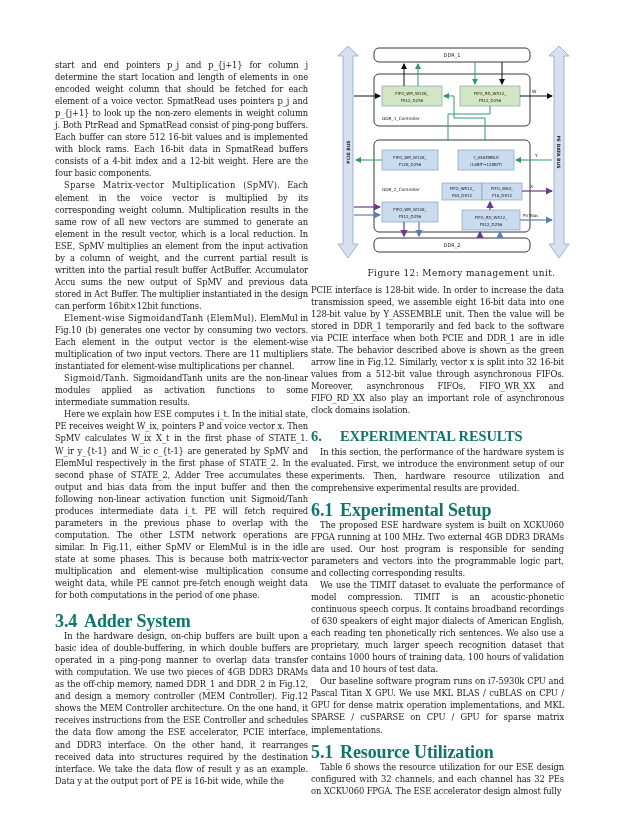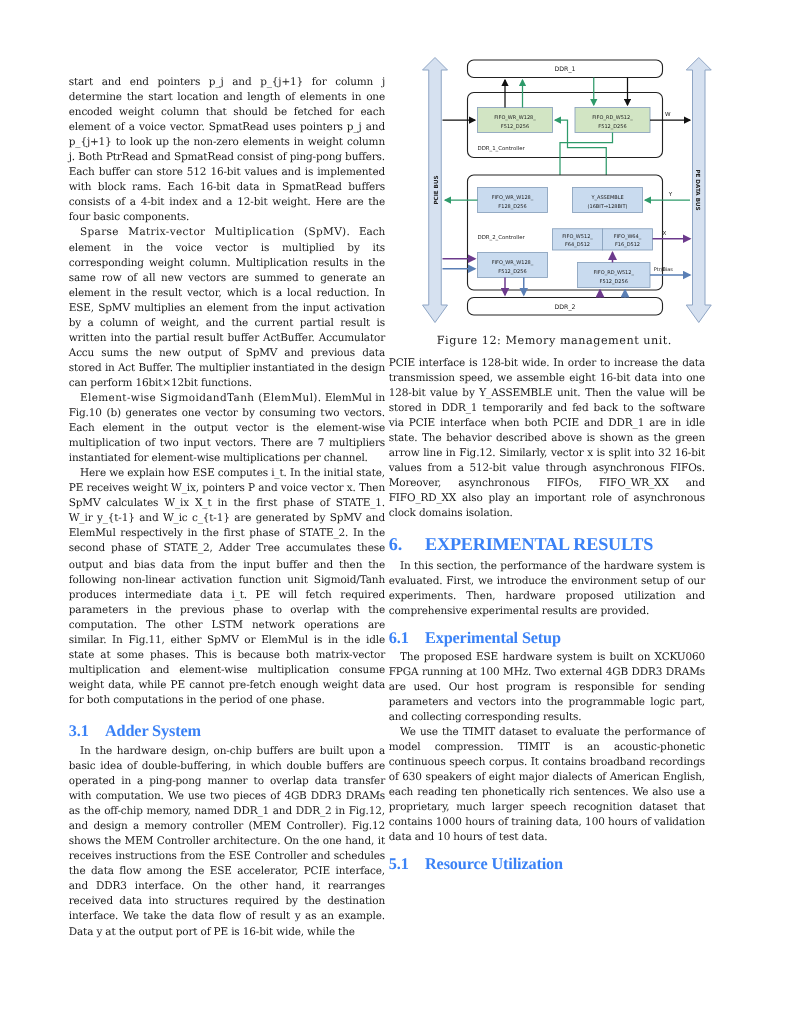--- a/index.html
+++ b/index.html
@@ -5,38 +5,39 @@
   html, body { margin:0; padding:0; background:#ffffff; }
   body { width:640px; height:828px; position:relative; overflow:hidden;
          font-family:"DejaVu Serif","Liberation Serif",serif; color:#1a1a1a; }
   .col { position:absolute; font-size:8.4px; line-height:12.05px; text-align:justify; letter-spacing:-0.12px; }
   .col-left { left:55px; top:59px; width:253px; }
   .col-right { left:311px; top:284px; width:253px; }
   .col p { margin:0; text-indent:0; }
   .col p.ind { text-indent:9px; }
   .col p.noind { text-indent:0; }
   .run { font-variant:normal; letter-spacing:0.3px; }
-  h2 { font-family:"Liberation Serif","DejaVu Serif",serif; font-weight:bold; margin:0; color:#3b82f6; }
+  h2 { font-family:"Liberation Serif","DejaVu Serif",serif; font-weight:bold; margin:0; color:#0f766e; }
   h2.sec { font-size:14.5px; line-height:18px; margin:10px 0 1px 0; }
-  h2.sub { font-size:13px; line-height:16px; margin:8px 0 1px 0; }
+  h2.sub { font-size:18px; line-height:16px; margin:8px 0 1px 0; }
   h2 .num { display:inline-block; width:29px; }
-  .caption { position:absolute; left:317px; top:268px; width:253px; text-align:center;
+  .caption { position:absolute; left:335px; top:268px; width:253px; text-align:center;
              font-size:9px; letter-spacing:0.4px; }
   #fig { position:absolute; left:330px; top:40px; width:280px; height:225px; }
   .dia-label { font-family:"DejaVu Sans","Liberation Sans",sans-serif; }
 </style>
 </head>
 <body>
 
 <div class="col col-left">
   <p class="noind">start and end pointers p_j and p_{j+1} for column j determine the start location and length of elements in one encoded weight column that should be fetched for each element of a voice vector. SpmatRead uses pointers p_j and p_{j+1} to look up the non-zero elements in weight column j. Both PtrRead and SpmatRead consist of ping-pong buffers. Each buffer can store 512 16-bit values and is implemented with block rams. Each 16-bit data in SpmatRead buffers consists of a 4-bit index and a 12-bit weight. Here are the four basic components.</p>
   <p class="ind"><span class="run">Sparse Matrix-vector Multiplication (SpMV).</span><span> Each element in the voice vector is multiplied by its corresponding weight column. Multiplication results in the same row of all new vectors are summed to generate an element in the result vector, which is a local reduction. In ESE, SpMV multiplies an element from the input activation by a column of weight, and the current partial result is written into the partial result buffer ActBuffer. Accumulator Accu sums the new output of SpMV and previous data stored in Act Buffer. The multiplier instantiated in the design can perform 16bit×12bit functions.</span></p>
-  <p class="ind"><span class="run">Element-wise SigmoidandTanh (ElemMul).</span><span> ElemMul in Fig.10 (b) generates one vector by consuming two vectors. Each element in the output vector is the element-wise multiplication of two input vectors. There are 7 multipliers instantiated for element-wise multiplications per channel.</span></p>
+  <p class="ind"><span class="run">Element-wise SigmoidandTanh (ElemMul).</span><span> ElemMul in Fig.10 (b) generates one vector by consuming two vectors. Each element in the output vector is the element-wise multiplication of two input vectors. There are 11 multipliers instantiated for element-wise multiplications per channel.</span></p>
+  <p class="ind"><span class="run">Sigmoid/Tanh.</span><span> SigmoidandTanh units are the non-linear modules applied as activation functions to some intermediate summation results.</span></p>
   <p class="ind">Here we explain how ESE computes i_t. In the initial state, PE receives weight W_ix, pointers P and voice vector x. Then SpMV calculates W_ix X_t in the first phase of STATE_1. W_ir y_{t-1} and W_ic c_{t-1} are generated by SpMV and ElemMul respectively in the first phase of STATE_2. In the second phase of STATE_2, Adder Tree accumulates these output and bias data from the input buffer and then the following non-linear activation function unit Sigmoid/Tanh produces intermediate data i_t. PE will fetch required parameters in the previous phase to overlap with the computation. The other LSTM network operations are similar. In Fig.11, either SpMV or ElemMul is in the idle state at some phases. This is because both matrix-vector multiplication and element-wise multiplication consume weight data, while PE cannot pre-fetch enough weight data for both computations in the period of one phase.</p>
-  <h2 class="sub" style="margin-top:12px"><span class="num">3.1</span><span>Adder System</span></h2>
+  <h2 class="sub" style="margin-top:12px"><span class="num">3.4</span><span>Adder System</span></h2>
   <p class="ind">In the hardware design, on-chip buffers are built upon a basic idea of double-buffering, in which double buffers are operated in a ping-pong manner to overlap data transfer with computation. We use two pieces of 4GB DDR3 DRAMs as the off-chip memory, named DDR_1 and DDR_2 in Fig.12, and design a memory controller (MEM Controller). Fig.12 shows the MEM Controller architecture. On the one hand, it receives instructions from the ESE Controller and schedules the data flow among the ESE accelerator, PCIE interface, and DDR3 interface. On the other hand, it rearranges received data into structures required by the destination interface. We take the data flow of result y as an example. Data y at the output port of PE is 16-bit wide, while the</p>
 </div>
 
 <svg id="fig" viewBox="0 0 280 225" xmlns="http://www.w3.org/2000/svg">
   <defs>
     <marker id="ak" markerWidth="6" markerHeight="6" refX="5" refY="3" orient="auto">
         <path d="M0,0 L6,3 L0,6 z" fill="#111"></path>
       </marker>
     <marker id="ag" markerWidth="6" markerHeight="6" refX="5" refY="3" orient="auto">
         <path d="M0,0 L6,3 L0,6 z" fill="#2e9a6a"></path>
@@ -128,18 +129,20 @@
   <line x1="150" y1="198" x2="150" y2="192" stroke="#6c3a8c" stroke-width="1.2" marker-end="url(#ap)"></line>
   <line x1="170" y1="198" x2="170" y2="192" stroke="#5a7fb5" stroke-width="1.2" marker-end="url(#ab)"></line>
   <line x1="160" y1="170" x2="160" y2="162" stroke="#6c3a8c" stroke-width="1.2" marker-end="url(#ap)"></line>
 </svg>
 
 <div class="caption">Figure 12: Memory management unit.</div>
 
 <div class="col col-right">
   <p class="noind">PCIE interface is 128-bit wide. In order to increase the data transmission speed, we assemble eight 16-bit data into one 128-bit value by Y_ASSEMBLE unit. Then the value will be stored in DDR_1 temporarily and fed back to the software via PCIE interface when both PCIE and DDR_1 are in idle state. The behavior described above is shown as the green arrow line in Fig.12. Similarly, vector x is split into 32 16-bit values from a 512-bit value through asynchronous FIFOs. Moreover, asynchronous FIFOs, FIFO_WR_XX and FIFO_RD_XX also play an important role of asynchronous clock domains isolation.</p>
   <h2 class="sec"><span class="num">6.</span><span>EXPERIMENTAL RESULTS</span></h2>
-  <p class="ind">In this section, the performance of the hardware system is evaluated. First, we introduce the environment setup of our experiments. Then, hardware proposed utilization and comprehensive experimental results are provided.</p>
+  <p class="ind">In this section, the performance of the hardware system is evaluated. First, we introduce the environment setup of our experiments. Then, hardware resource utilization and comprehensive experimental results are provided.</p>
   <h2 class="sub"><span class="num">6.1</span><span>Experimental Setup</span></h2>
   <p class="ind">The proposed ESE hardware system is built on XCKU060 FPGA running at 100 MHz. Two external 4GB DDR3 DRAMs are used. Our host program is responsible for sending parameters and vectors into the programmable logic part, and collecting corresponding results.</p>
   <p class="ind">We use the TIMIT dataset to evaluate the performance of model compression. TIMIT is an acoustic-phonetic continuous speech corpus. It contains broadband recordings of 630 speakers of eight major dialects of American English, each reading ten phonetically rich sentences. We also use a proprietary, much larger speech recognition dataset that contains 1000 hours of training data, 100 hours of validation data and 10 hours of test data.</p>
+  <p class="ind">Our baseline software program runs on i7-5930k CPU and Pascal Titan X GPU. We use MKL BLAS / cuBLAS on CPU / GPU for dense matrix operation implementations, and MKL SPARSE / cuSPARSE on CPU / GPU for sparse matrix implementations.</p>
   <h2 class="sub"><span class="num">5.1</span><span>Resource Utilization</span></h2>
+  <p class="ind">Table 6 shows the resource utilization for our ESE design configured with 32 channels, and each channel has 32 PEs on XCKU060 FPGA. The ESE accelerator design almost fully</p>
 </div>
 
 </body></html>

